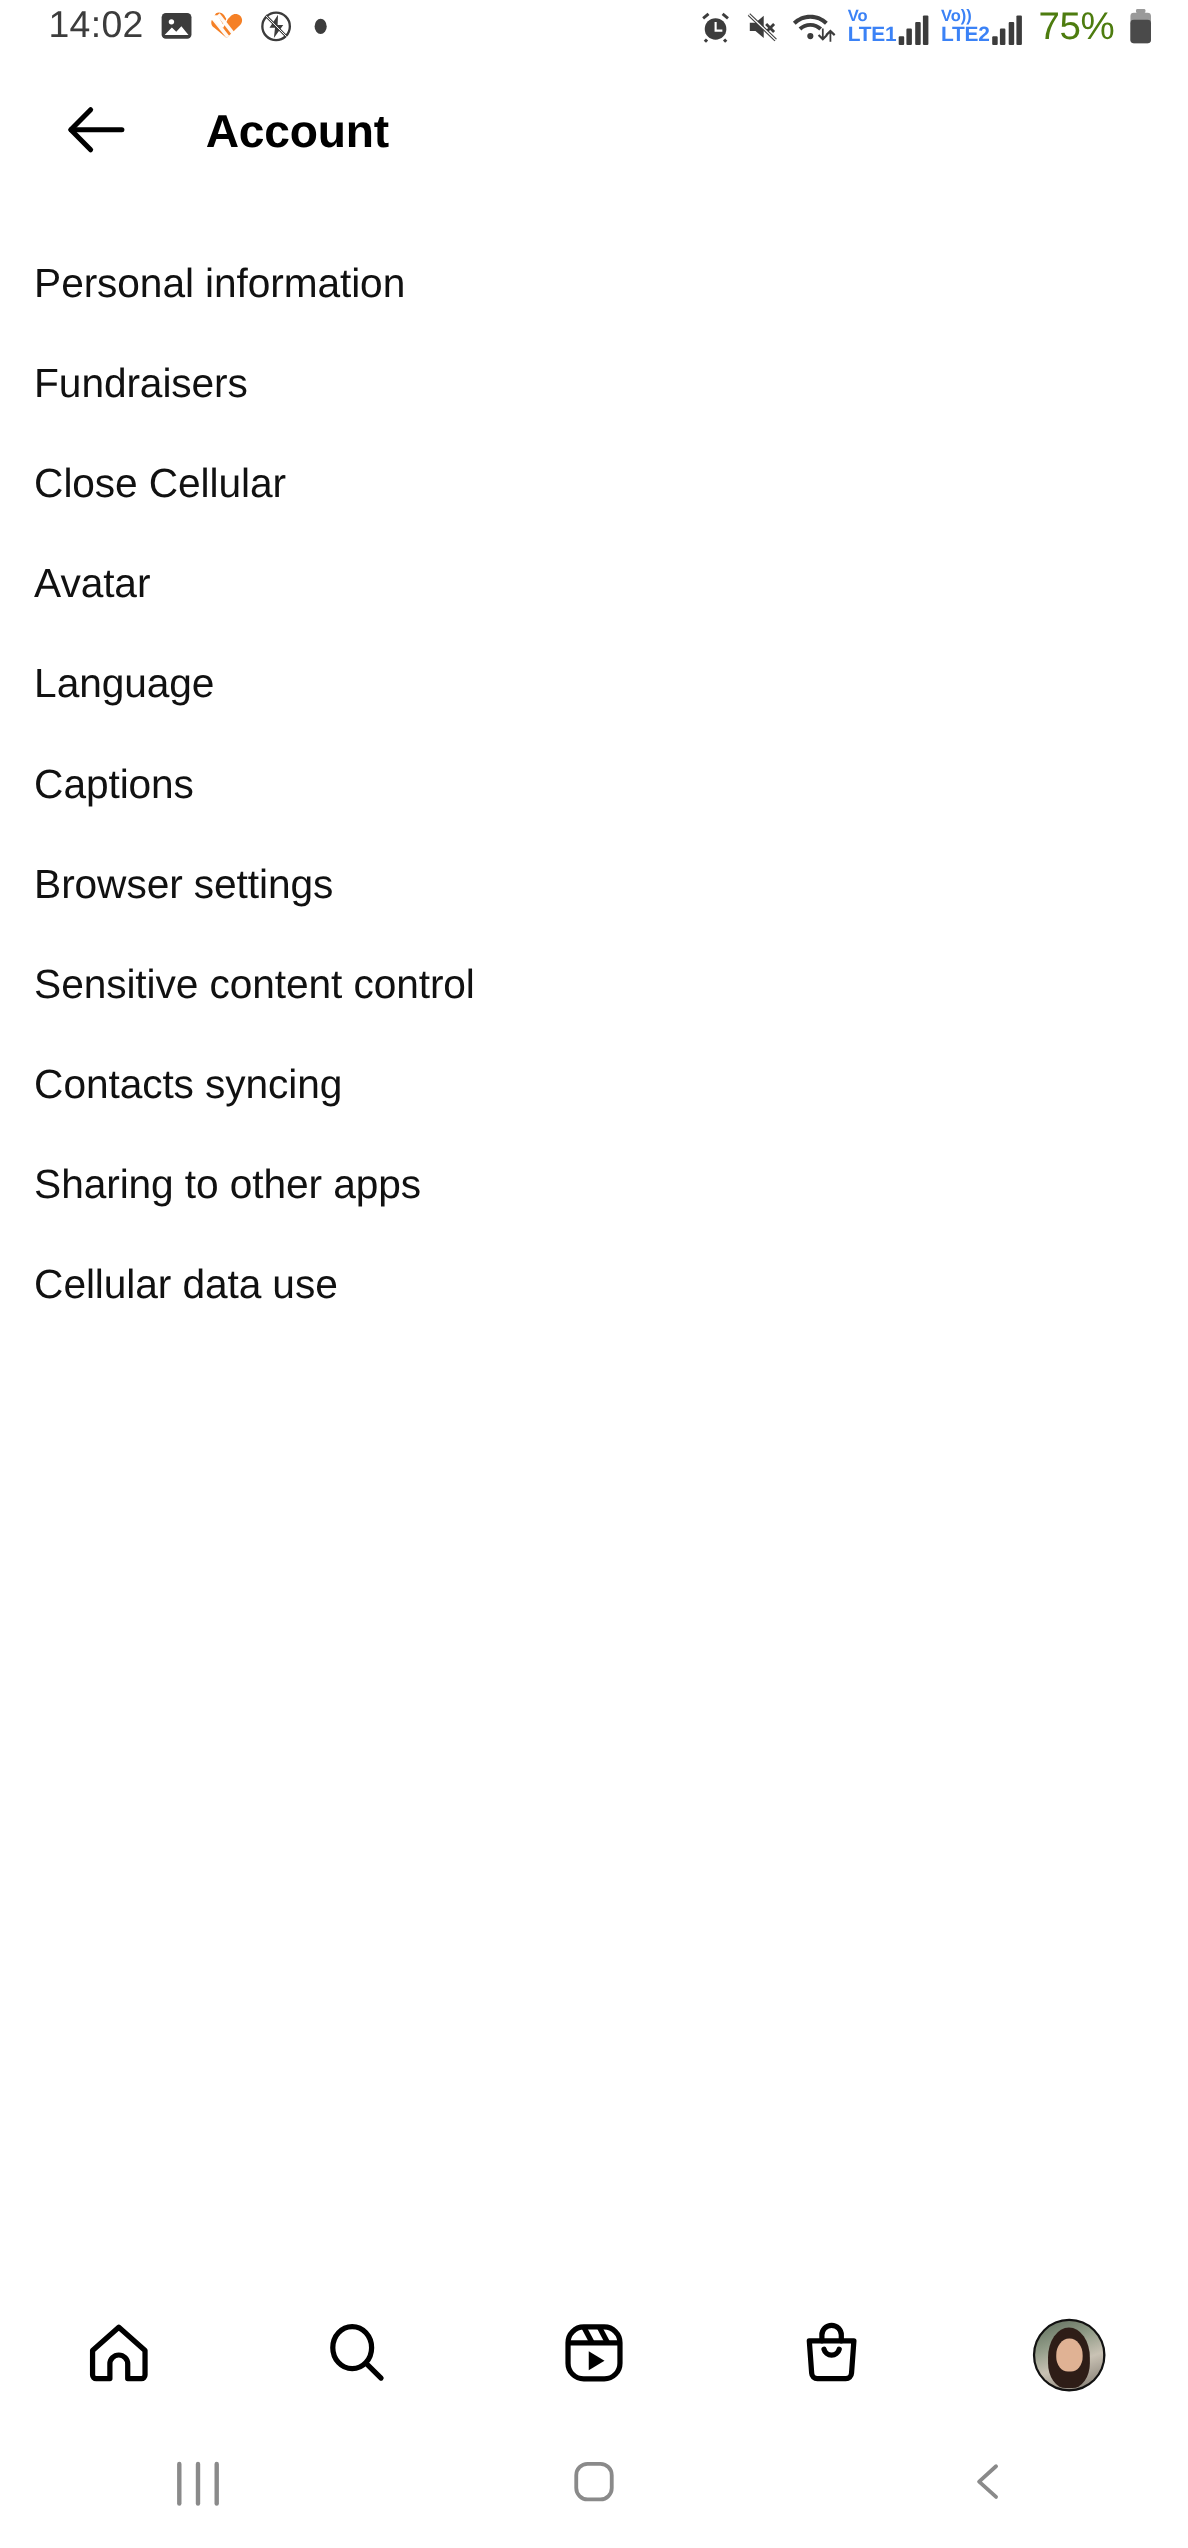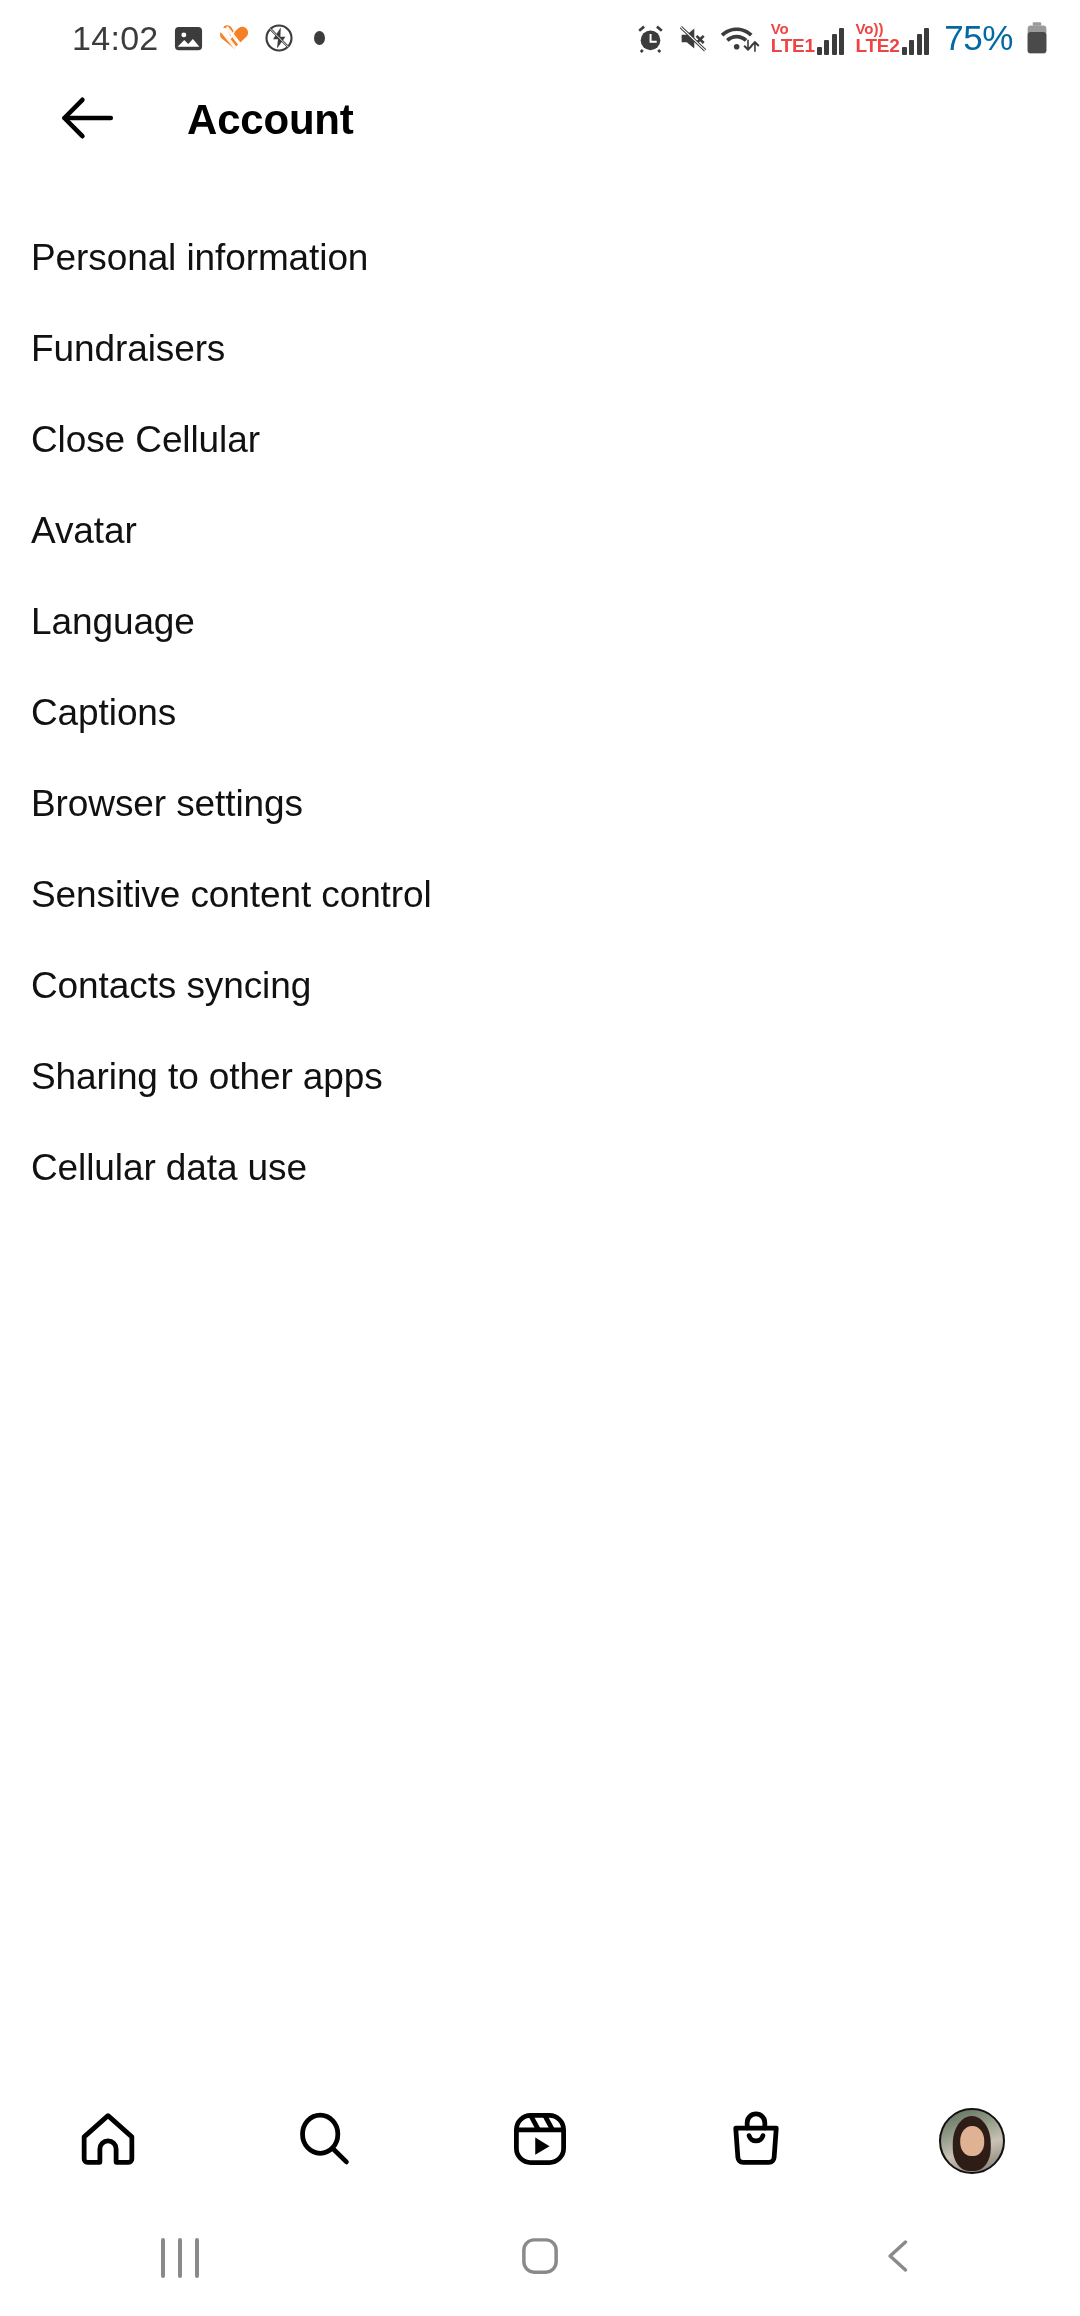--- a/index.html
+++ b/index.html
@@ -13,25 +13,24 @@
     overflow: hidden;
     font-family: "Liberation Sans", sans-serif;
     color: #000000;
     position: relative;
   }
 
   
   .statusbar {
     height: 72px;
     display: flex;
-    align-items: center;
+    align-items: flex-start;
     justify-content: space-between;
     padding: 4px 30px 0 44px;
     box-sizing: border-box;
-    margin-left: 28px;
   }
   .sb-left {
     display: flex;
     align-items: center;
     gap: 14px;
   }
   .sb-clock {
     font-size: 34px;
     color: #3c3c3c;
     letter-spacing: 0.3px;
@@ -49,35 +48,35 @@
   }
   .sb-dot {
     width: 11px;
     height: 14px;
     border-radius: 50%;
     background: #3c3c3c;
     margin-left: 6px;
   }
   .battpct {
     font-size: 35px;
-    color: #0369a1;
+    color: #4d7c0f;
     margin-left: 4px;
     letter-spacing: -0.4px;
   }
   .netgroup {
     display: flex;
     align-items: flex-end;
     gap: 2px;
   }
   .voltestack {
     display: flex;
     flex-direction: column;
     align-items: flex-start;
     line-height: 1;
-    color: #ef4444;
+    color: #3b82f6;
     font-weight: bold;
   }
   .voltestack .vo { font-size: 15px; }
   .voltestack .lte { font-size: 19px; letter-spacing: -0.2px; }
   .bars {
     display: flex;
     align-items: flex-end;
     gap: 2.5px;
     height: 28px;
   }

